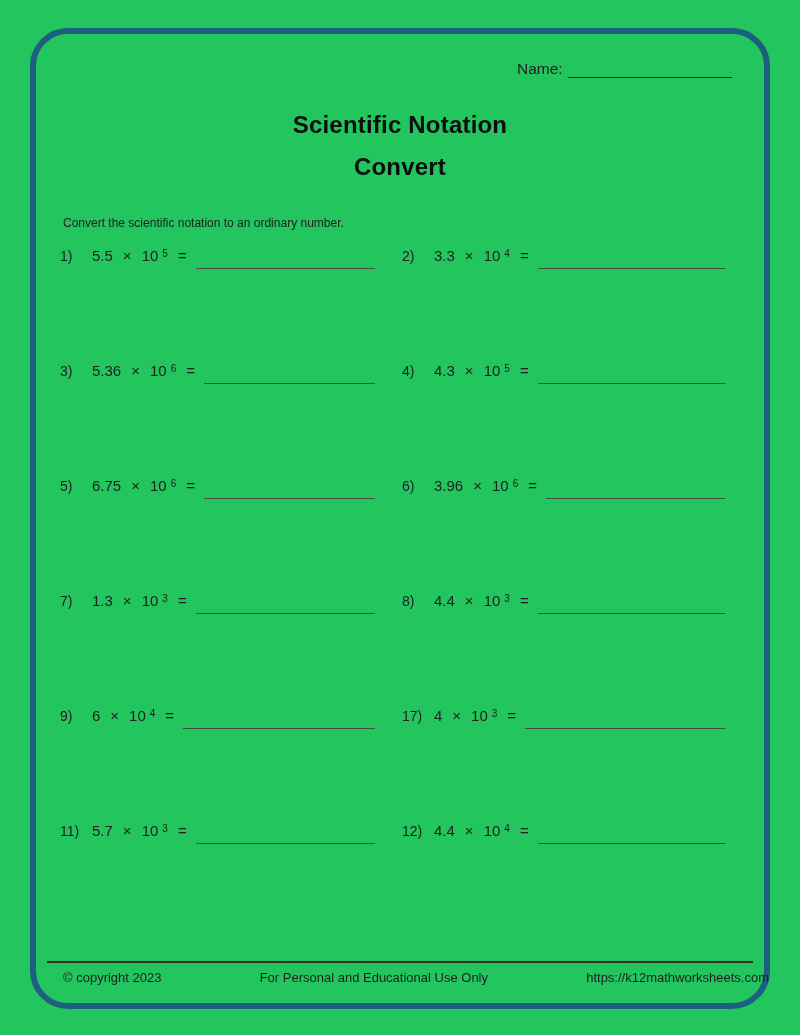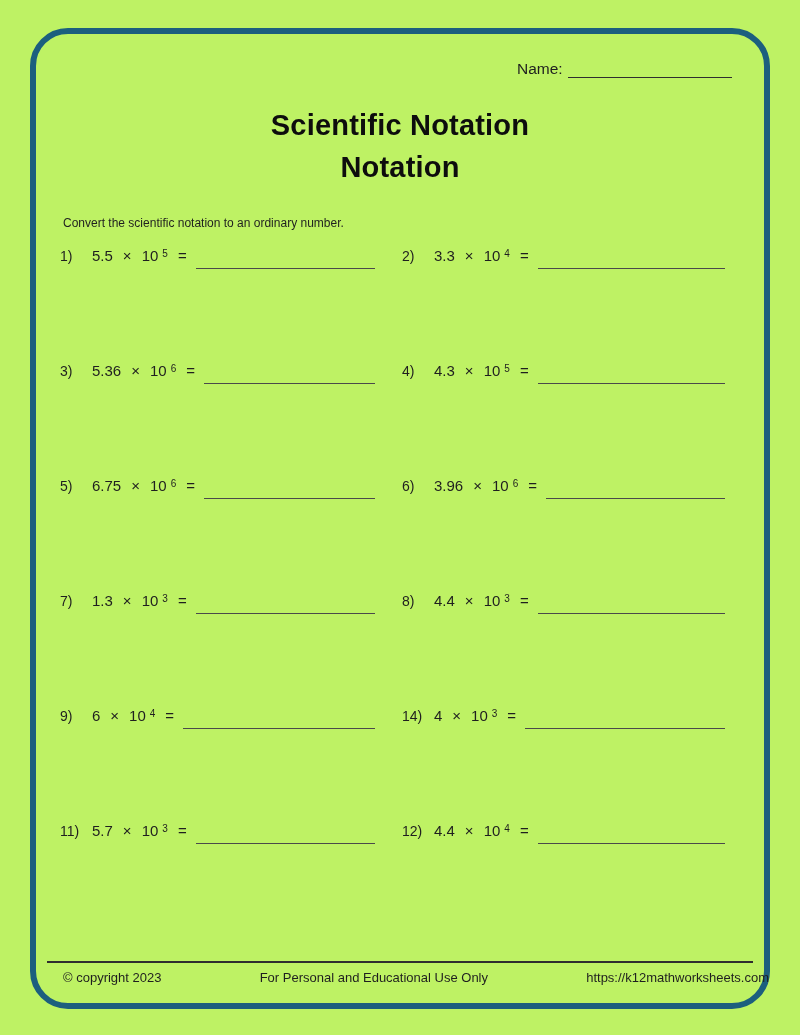--- a/index.html
+++ b/index.html
@@ -6,21 +6,21 @@
   html, body { background: #ffffff; }
   body {
     font-family: "Liberation Sans", sans-serif;
     color: #1f1f1f;
     -webkit-font-smoothing: antialiased;
   }
   .sheet {
     position: relative;
     width: 800px;
     height: 1035px;
-    background: #bef264;
+    background: #22c55e;
     overflow: hidden;
   }
   .frame {
     position: absolute;
     left: 30px;
     top: 28px;
     width: 740px;
     height: 981px;
     border: 6px solid #1c5f7e;
     border-radius: 38px;
@@ -41,21 +41,21 @@
     height: 17px;
     margin-left: 5px;
   }
   .title-block {
     position: absolute;
     top: 104px;
     left: 0;
     width: 100%;
     text-align: center;
     font-weight: 700;
-    font-size: 29px;
+    font-size: 24px;
     line-height: 42px;
     color: #0d0d0d;
     letter-spacing: 0.2px;
   }
   .instruction {
     position: absolute;
     top: 216px;
     left: 63px;
     font-size: 12px;
     color: #1f1f1f;
@@ -126,21 +126,21 @@
 
   <div class="frame"></div>
 
   <div class="name-row">
     <span>Name:</span>
     <span class="name-blank"></span>
   </div>
 
   <div class="title-block">
     <div>Scientific Notation</div>
-    <div>Notation</div>
+    <div>Convert</div>
   </div>
 
   <div class="instruction">Convert the scientific notation to an ordinary number.</div>
 
   <div class="problems">
   <div class="problem">
     <span class="pnum">1)</span>
     <span class="coef">5.5</span>
     <span class="times">×</span>
     <span class="base">10</span>
@@ -223,21 +223,21 @@
     <span class="pnum">9)</span>
     <span class="coef">6</span>
     <span class="times">×</span>
     <span class="base">10</span>
     <span class="exp">4</span>
     <span class="eq">=</span>
     <span class="blank"></span>
   </div>
 
   <div class="problem">
-    <span class="pnum">14)</span>
+    <span class="pnum">17)</span>
     <span class="coef">4</span>
     <span class="times">×</span>
     <span class="base">10</span>
     <span class="exp">3</span>
     <span class="eq">=</span>
     <span class="blank"></span>
   </div>
 
   <div class="problem">
     <span class="pnum">11)</span>

